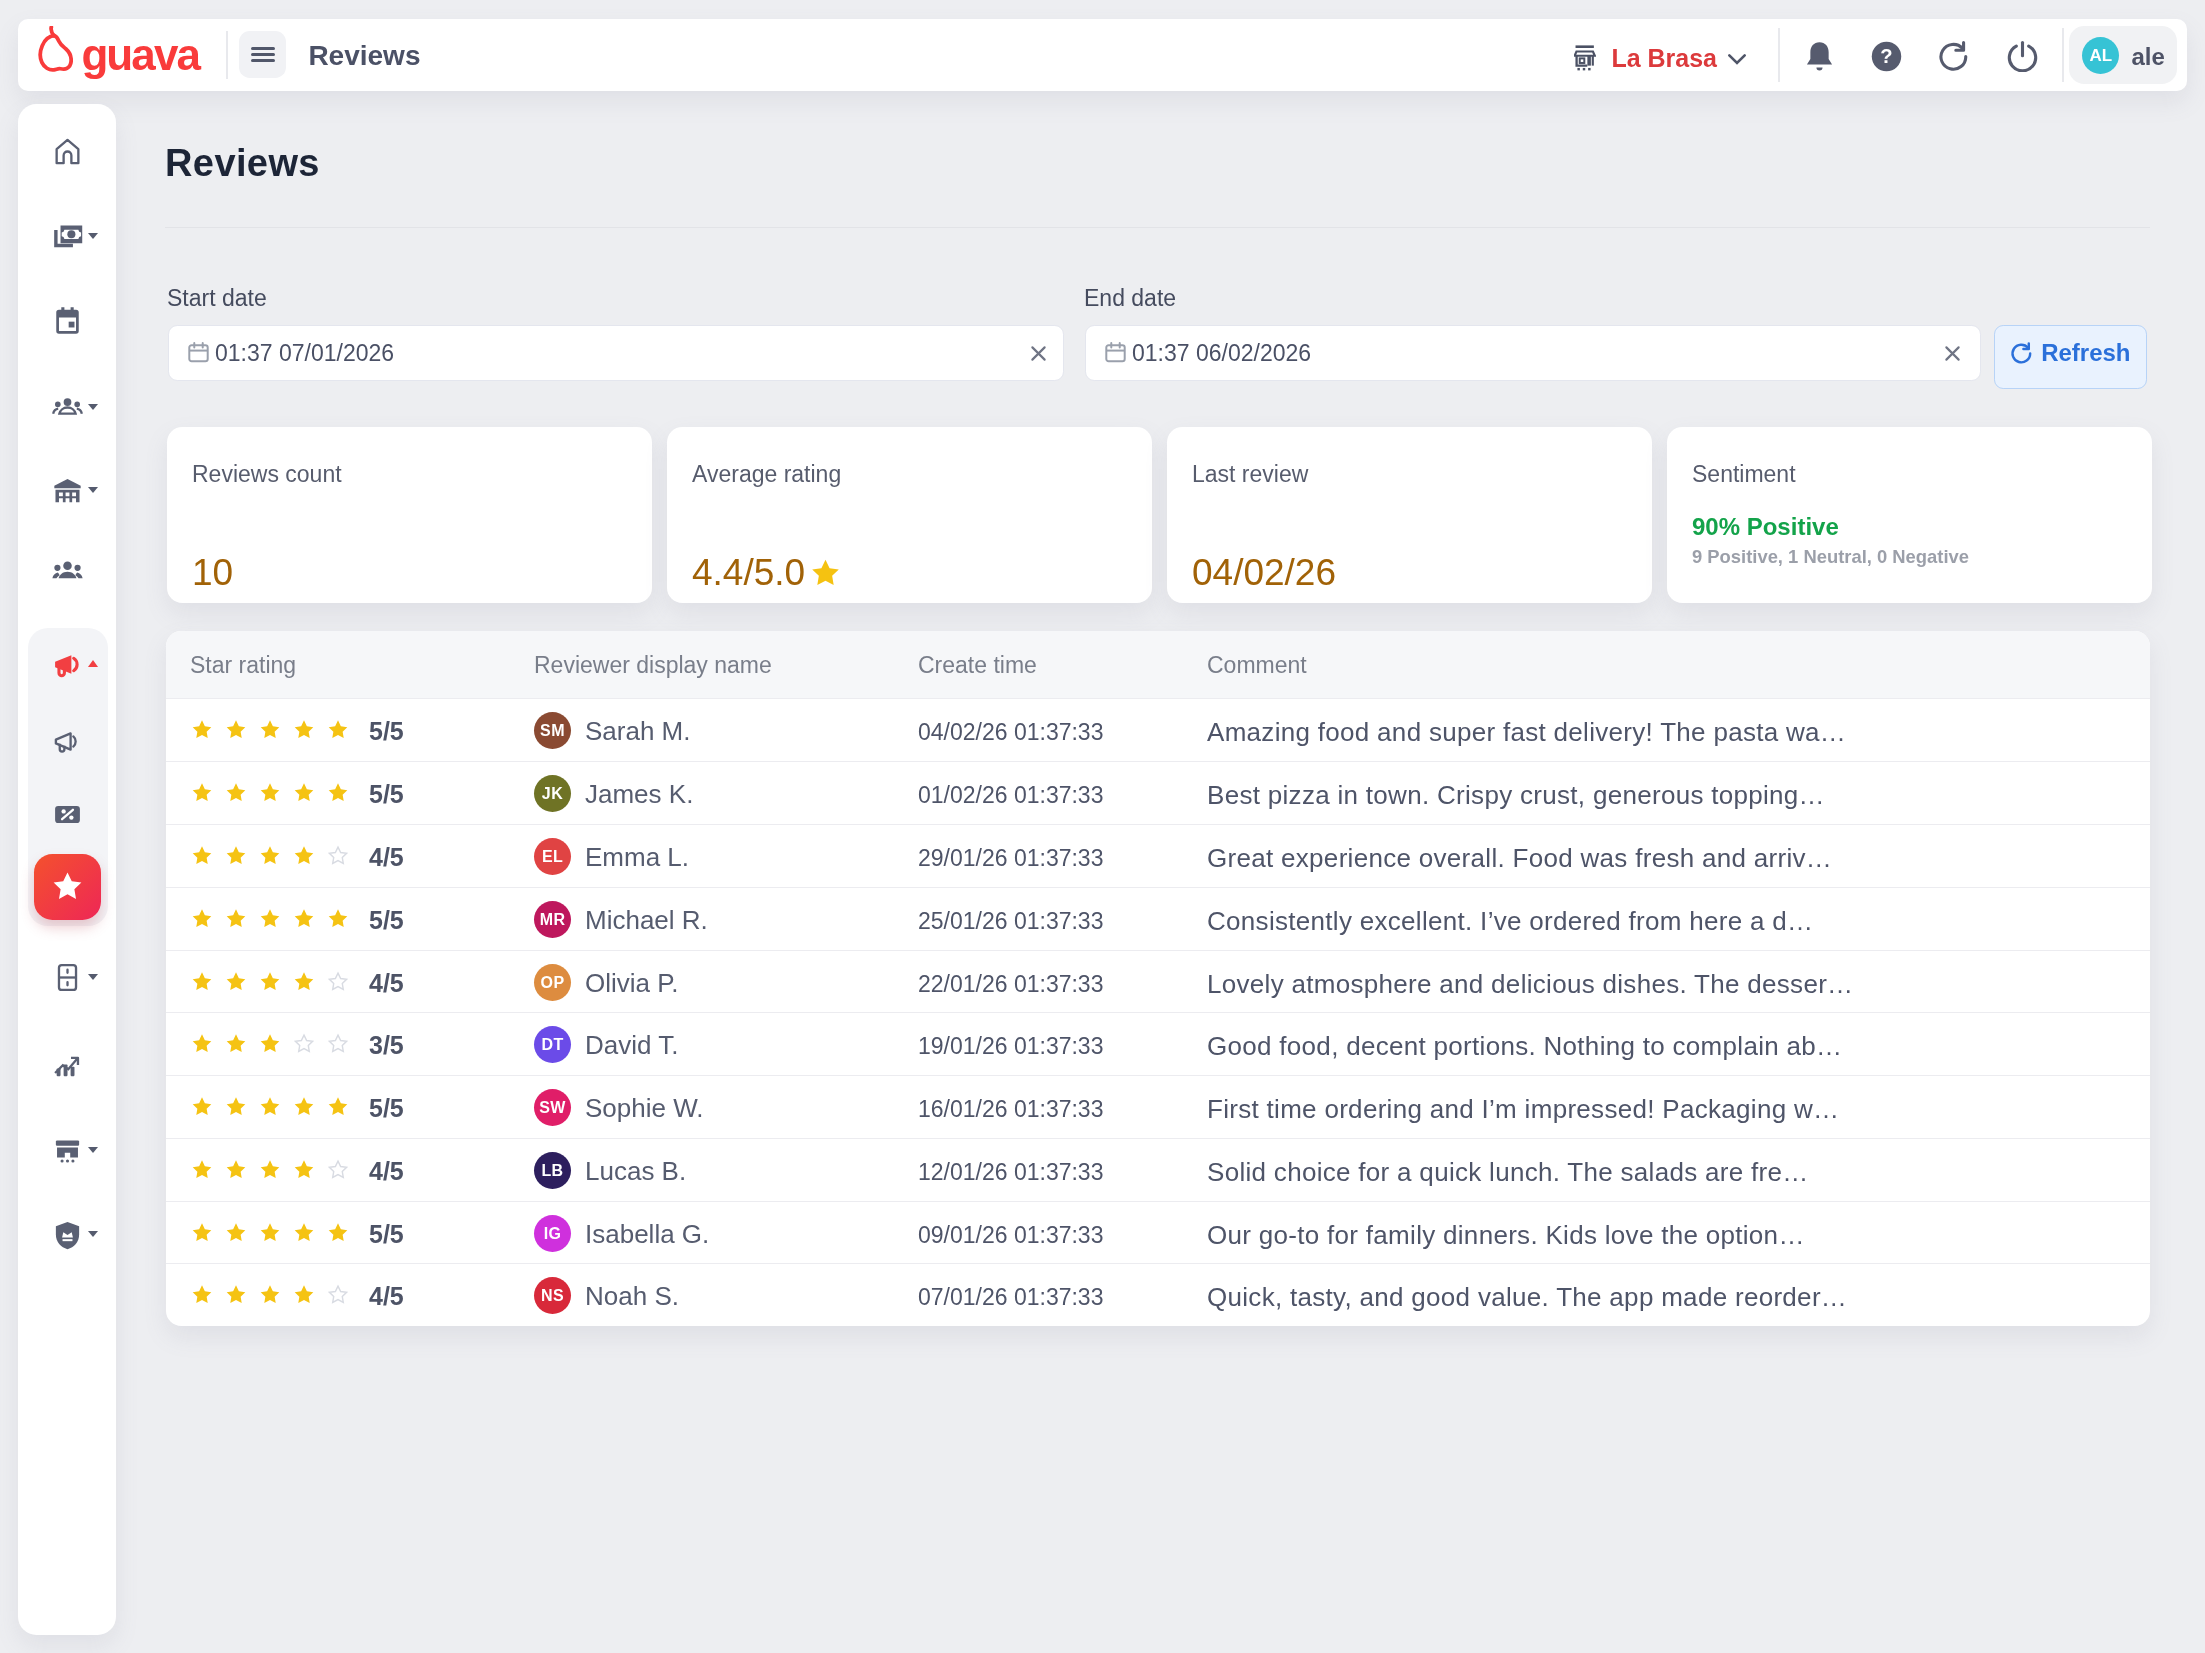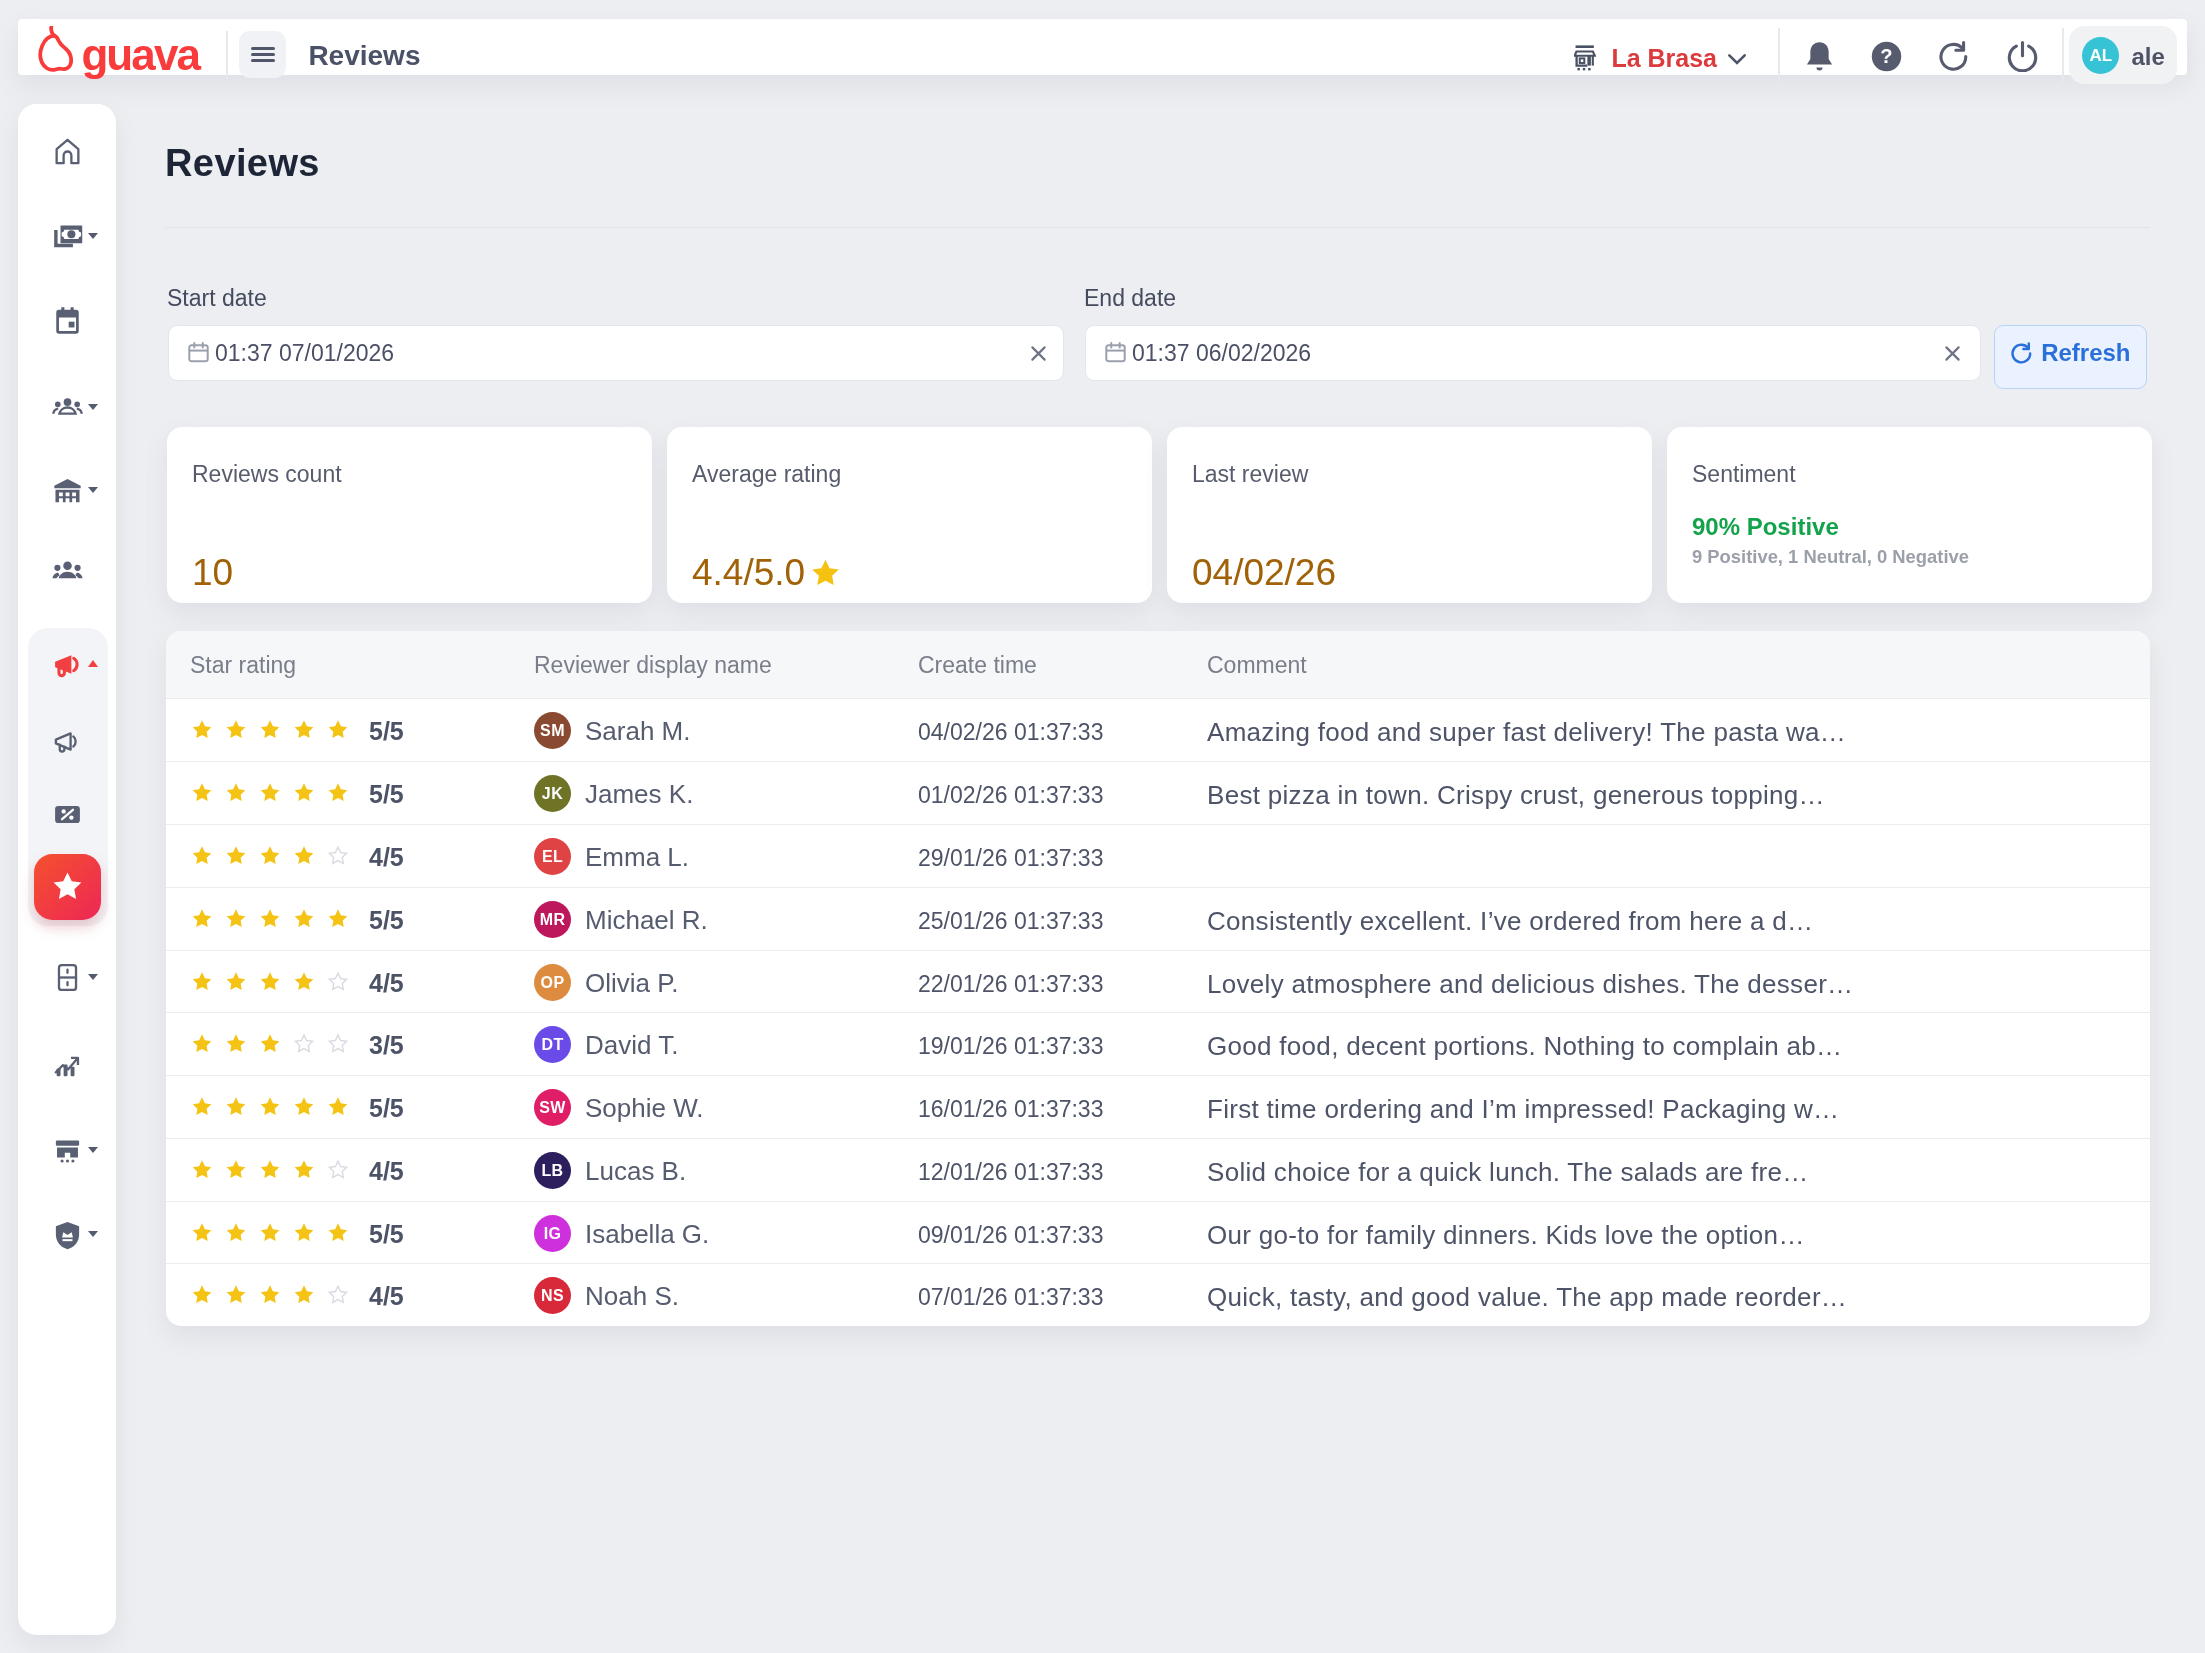--- a/index.html
+++ b/index.html
@@ -1,21 +1,21 @@
 <!DOCTYPE html>
 <html style="font-size:12.3px"><head>
 <meta charset="utf-8">
 <style>
   * { margin:0; padding:0; box-sizing:border-box; }
   html,body { width:2205px; height:1654px; }
   body { font-family:"Liberation Sans", sans-serif; background:#edeef1; position:relative; overflow:hidden; }
   .abs { position:absolute; }
   .panel { background:#fff; box-shadow:0 10.7px 23px rgba(120,125,145,0.12); }
   
-  #topbar { left:18.4px; top:19px; width:2169px; height:56px; border-radius:4px; }
+  #topbar { left:18.4px; top:19px; width:2169px; height:72px; border-radius:10px; }
   .vdiv { width:1.5px; background:#e8e9ed; }
   #hamb { left:221px; top:11.5px; width:47px; height:47px; border-radius:10.7px; background:#f1f2f5; }
   #hamb span { position:absolute; left:11.5px; width:24.5px; height:3.1px; border-radius:1.5px; background:#51576a; }
   
   #sidebar { left:18.4px; top:104px; width:98px; height:1531px; border-radius:18.4px; }
   .sic { position:absolute; left:34px; width:31px; height:31px; }
   .caret { position:absolute; left:70px; width:0; height:0; border-left:5.4px solid transparent; border-right:5.4px solid transparent; border-top:6.9px solid #555b6e; }
   #sgroup { position:absolute; left:9.2px; top:524px; width:80px; height:298px; border-radius:20px; background:#f3f4f7; }
   #starbtn { position:absolute; left:16px; top:750px; width:67px; height:66px; border-radius:18.4px; background:linear-gradient(135deg,#f4512d 0%,#ee2756 100%); box-shadow:0 7.7px 12.3px rgba(190,80,95,0.28); }
   
@@ -299,20 +299,21 @@
           <path d="M14 0.5 L18 9 L27 10.2 L20.5 16.5 L22 25.5 L14 21.2 L6 25.5 L7.5 16.5 L1 10.2 L10 9 Z"></path>
         </svg>
         <svg width="20" height="23" viewBox="0 0 28 27" fill="none" stroke="#d8dbe2" stroke-width="2">
           <path d="M14 1.8 L17.7 9.4 L26 10.5 L20 16.3 L21.4 24.6 L14 20.6 L6.6 24.6 L8 16.3 L2 10.5 L10.3 9.4 Z"></path>
         </svg>
       </div>
       <div class="rscore">4/5</div>
       <div class="avatar" style="background:#e04343;">EL</div>
       <div class="rname">Emma L.</div>
       <div class="rtime">29/01/26 01:37:33</div>
+      <div class="rcomment">Great experience overall. Food was fresh and arriv…</div>
     </div>
     <div class="row" style="top:256px;">
       <div class="stars">
         <svg width="20" height="23" viewBox="0 0 28 27" fill="#f5c313">
           <path d="M14 0.5 L18 9 L27 10.2 L20.5 16.5 L22 25.5 L14 21.2 L6 25.5 L7.5 16.5 L1 10.2 L10 9 Z"></path>
         </svg>
         <svg width="20" height="23" viewBox="0 0 28 27" fill="#f5c313">
           <path d="M14 0.5 L18 9 L27 10.2 L20.5 16.5 L22 25.5 L14 21.2 L6 25.5 L7.5 16.5 L1 10.2 L10 9 Z"></path>
         </svg>
         <svg width="20" height="23" viewBox="0 0 28 27" fill="#f5c313">

